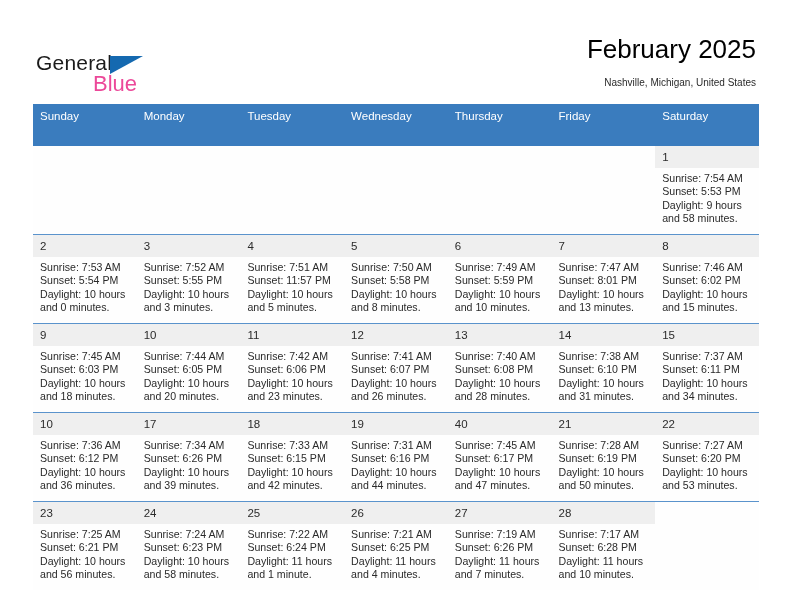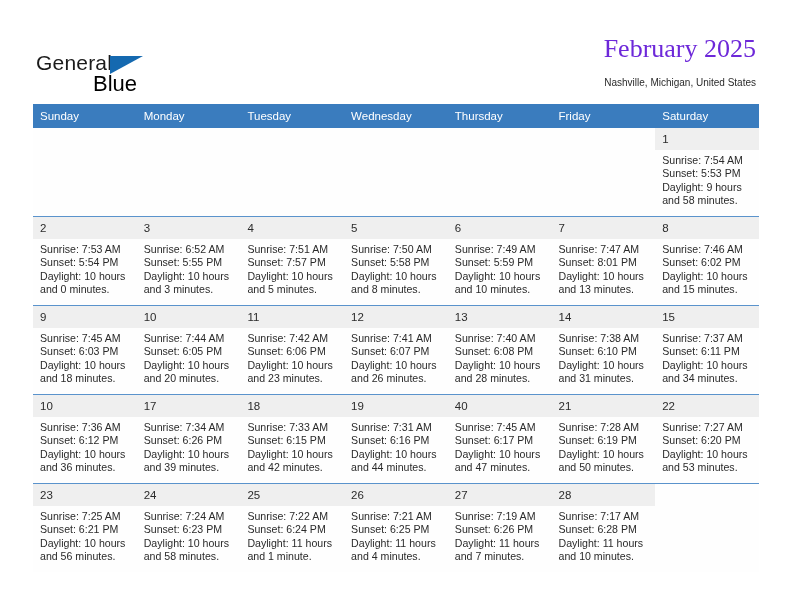--- a/index.html
+++ b/index.html
@@ -56,37 +56,37 @@
     height: 0;
     border-left: 33px solid #1569b0;
     border-bottom: 18px solid transparent;
   }
   .logo-blue {
     position: absolute;
     left: 57px;
     top: 20px;
     font-size: 22px;
     line-height: 23px;
-    color: #000000;
+    color: #ec4899;
     font-family: "Liberation Sans", sans-serif;
   }
 
   .title-block {
     position: absolute;
     right: 36px;
     top: 34px;
     text-align: right;
   }
   .cal-title {
     font-size: 26px;
     line-height: 30px;
-    color: #6d28d9;
+    color: #000000;
     font-weight: normal;
     margin: 0;
-    font-family: Liberation Serif, serif;
+    font-family: Liberation Sans, sans-serif;
   }
   .cal-subtitle {
     font-size: 10px;
     line-height: 18px;
     color: #2b2b2b;
     margin: 10px 0 0 0;
     font-family: "Liberation Sans", sans-serif;
   }
 
   
@@ -97,21 +97,21 @@
     width: 726px;
     border-collapse: collapse;
     table-layout: fixed;
   }
   .calendar th {
     background: #3a7cbe;
     color: #ffffff;
     font-size: 11.5px;
     font-weight: normal;
     text-align: left;
-    padding: 6px 0 6px 7px;
+    padding: 6px 0 24px 7px;
     height: 12px;
     font-family: "Liberation Sans", sans-serif;
   }
   .calendar td {
     width: 103.71px;
     height: 88px;
     vertical-align: top;
     padding: 0;
     border-top: 1px solid #5a93cc;
     background: #fefefe;
@@ -218,29 +218,29 @@
         <tr>
           <td>
             <span class="daynum">2</span>
             <span class="info">Sunrise: 7:53 AM
 Sunset: 5:54 PM
 Daylight: 10 hours
 and 0 minutes.</span>
           </td>
           <td>
             <span class="daynum">3</span>
-            <span class="info">Sunrise: 6:52 AM
+            <span class="info">Sunrise: 7:52 AM
 Sunset: 5:55 PM
 Daylight: 10 hours
 and 3 minutes.</span>
           </td>
           <td>
             <span class="daynum">4</span>
             <span class="info">Sunrise: 7:51 AM
-Sunset: 7:57 PM
+Sunset: 11:57 PM
 Daylight: 10 hours
 and 5 minutes.</span>
           </td>
           <td>
             <span class="daynum">5</span>
             <span class="info">Sunrise: 7:50 AM
 Sunset: 5:58 PM
 Daylight: 10 hours
 and 8 minutes.</span>
           </td>

